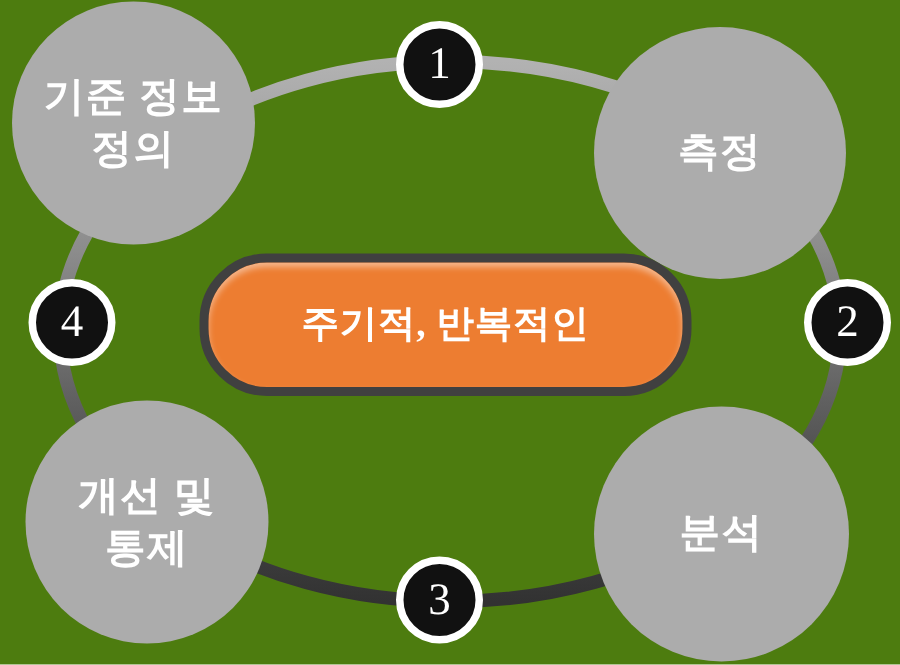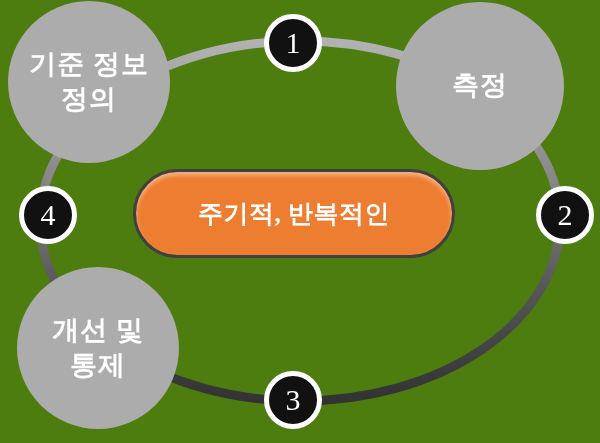--- a/index.html
+++ b/index.html
@@ -24,21 +24,21 @@
   }
   .node-label {
     color: #ffffff;
     font-weight: bold;
     font-size: 27px;
     line-height: 1.3;
     white-space: pre-line;
     letter-spacing: 1px;
   }
   .node-tl { left: 8px;   top: 1px;   width: 162px; height: 162px; }
-  .node-tr { left: 396px; top: 2px;   width: 168px; height: 168px; }
+  .node-tr { left: 396px; top: 18px;   width: 168px; height: 168px; }
   .node-bl { left: 17px;  top: 267px; width: 162px; height: 162px; }
   .node-br { left: 396px; top: 271px; width: 170px; height: 170px; }
   .badge {
     position: absolute;
     width: 48px; height: 48px;
     background: #111111;
     border: 5px solid #ffffff;
     border-radius: 50%;
     z-index: 3;
     display: flex;
@@ -50,21 +50,21 @@
   }
   .badge-1 { left: 264px; top: 14px; }
   .badge-2 { left: 536px; top: 186px; }
   .badge-3 { left: 264px; top: 371px; }
   .badge-4 { left: 19px;  top: 186px; }
   .center-box {
     position: absolute;
     left: 133px; top: 169px;
     width: 316px; height: 83px;
     background: #ED7D31;
-    border: 3px solid #404040;
+    border: 6px solid #404040;
     border-radius: 45px;
     box-shadow: inset 0 3px 4px rgba(255,255,255,0.45);
     z-index: 3;
     display: flex;
     flex-direction: column;
     align-items: center;
     justify-content: center;
     text-align: center;
   }
   .center-line {
@@ -99,20 +99,23 @@
 
   <div class="node node-tr">
     <div class="node-label">측정</div>
   </div>
 
   <div class="node node-bl">
     <div class="node-label">개선 및
 통제</div>
   </div>
 
+  <div class="node node-br">
+    <div class="node-label">분석</div>
+  </div>
 
   <div class="badge badge-1">
     <span>1</span>
   </div>
   <div class="badge badge-2">
     <span>2</span>
   </div>
   <div class="badge badge-3">
     <span>3</span>
   </div>

